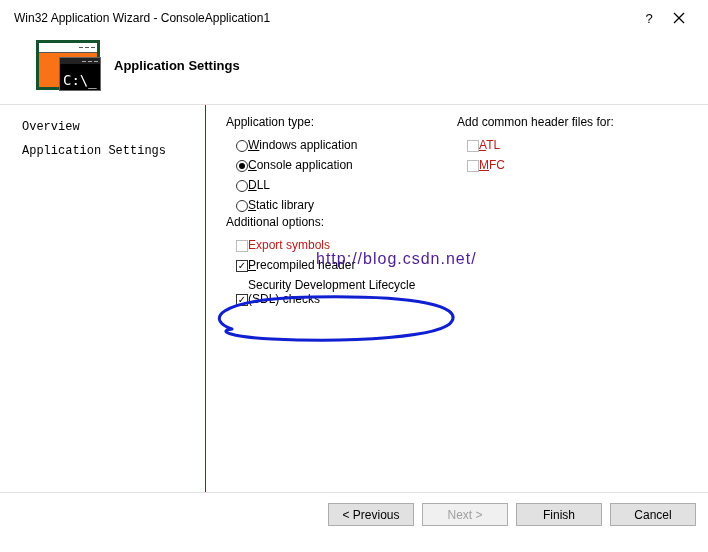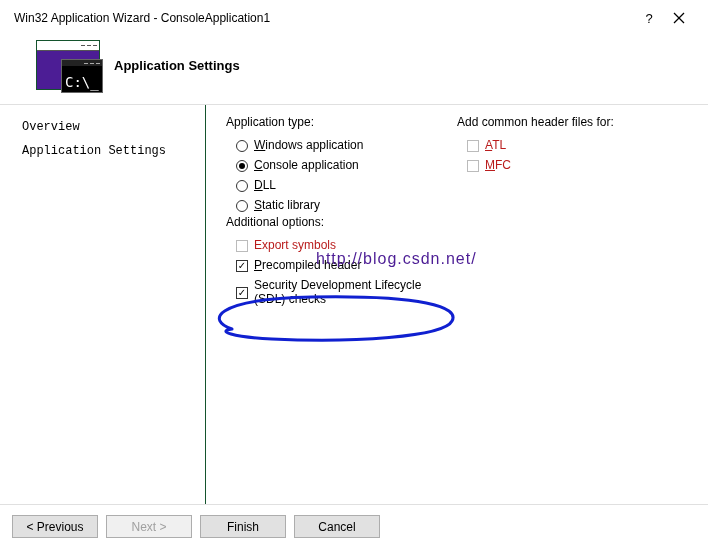--- a/index.html
+++ b/index.html
@@ -25,22 +25,22 @@
     font-size: 13px; cursor: pointer;
   }
   .header {
     display: flex;
     align-items: center;
     padding: 4px 36px 14px 36px;
     gap: 14px;
   }
   .header-icon {
     width: 64px; height: 50px; position: relative;
-    border: 1px solid #14532d;
-    background: #4c1d95;
+    border: 3px solid #14532d;
+    background: #f97316;
   }
   .header-icon .tbar {
     height: 10px; background: #fff; border-bottom: 1px solid #555;
     display: flex; justify-content: flex-end; align-items: center; gap: 2px; padding-right: 2px;
   }
   .header-icon .tbar span { width: 4px; height: 1px; background: #555; }
   .header-icon .console {
     position: absolute; bottom: -4px; right: -4px;
     width: 42px; height: 34px; background: #000; color: #fff;
     border: 1px solid #666;
@@ -72,21 +72,21 @@
   .main {
     flex: 1;
     padding: 10px 20px;
     display: flex;
     position: relative;
   }
   .col { flex: 1; }
   .col + .col { margin-left: 0; }
   .group-label { font-size: 12px; margin-bottom: 6px; }
   .opt {
-    display: flex; align-items: center; gap: 6px;
+    display: flex; align-items: flex-end; 
     padding: 3px 0 3px 10px;
     font-size: 12px;
     cursor: pointer;
   }
   .opt.disabled { color: #b91c1c; }
   .radio {
     width: 12px; height: 12px; border: 1px solid #333; border-radius: 50%;
     display: inline-flex; align-items:center; justify-content:center; flex-shrink:0; margin-top:1px;
     background:#fff;
   }
@@ -102,24 +102,24 @@
   .annotation {
     position: absolute;
     pointer-events: none;
   }
   .watermark {
     position:absolute; top: 145px; left: 110px;
     color: #4c1d95; font-size: 16px; font-family: Arial,sans-serif;
     letter-spacing: 1px; pointer-events:none;
   }
   .footer {
-    position: absolute; left: 0; right: 0; bottom: 4px;
+    position: absolute; left: 0; right: 0; bottom: 16px;
     border-top: 1px solid #e0e0e0;
     padding: 10px 12px;
-    display: flex; justify-content: flex-start; gap: 8px;
+    display: flex; justify-content: flex-end; gap: 8px;
     background:#fff;
   }
   .btn {
     min-width: 86px; height: 23px;
     border: 1px solid #adadad;
     background: #e1e1e1;
     font-size: 12px;
     display:flex; align-items:center; justify-content:center;
     cursor:pointer;
   }

